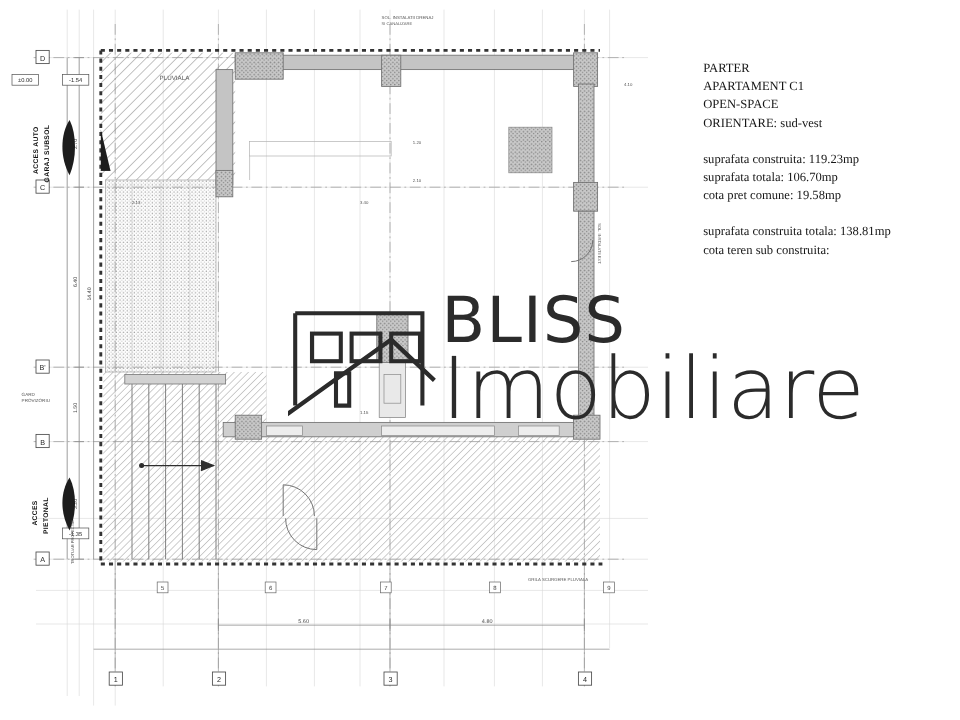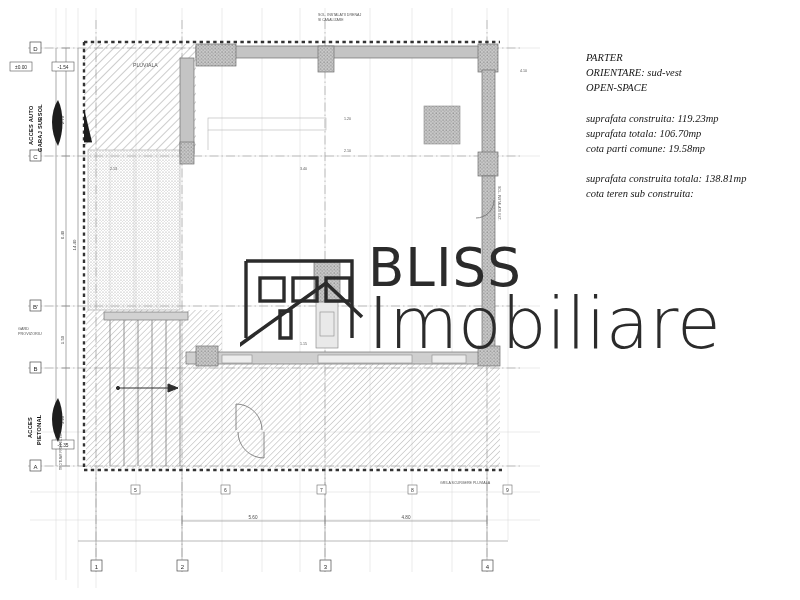--- a/index.html
+++ b/index.html
@@ -1,19 +1,19 @@
 <!DOCTYPE html>
 <html><head>
 <meta charset="utf-8">
 <style>
   html,body{margin:0;padding:0;background:#fff;}
   body{width:800px;height:600px;overflow:hidden;font-family:"Liberation Serif",serif;color:#1b1b1b;position:relative;}
 
   
-  #info{position:absolute;left:586px;top:50px;width:210px;font-size:10.5px;line-height:15.2px;color:#161616;font-style:italic;}
+  #info{position:absolute;left:586px;top:50px;width:210px;font-size:10.5px;line-height:15.2px;color:#161616;}
   #info .ln{white-space:nowrap;}
   #info .gap{height:15px;}
   #info .gap2{height:30px;}
 
   
   #plan{position:absolute;left:0;top:0;width:560px;height:600px;}
   #plan svg{position:absolute;left:0;top:0;}
 
   
   #logo{position:absolute;left:240px;top:243px;width:340px;height:110px;pointer-events:none;}
@@ -323,28 +323,29 @@
       <path d="M40 68 L40 95 L51 95 L51 68 Z"></path>
     </g>
     <path d="M-6 106 L86 40 L122 74" fill="none" stroke="#2b2b2b" stroke-width="3.6" stroke-linejoin="miter"></path>
   </svg>
   <div class="wordtop">BLISS</div>
   <div class="wordbot">Imobiliare</div>
 </div>
 
 <div id="info">
   <div class="ln">PARTER</div>
+  <div class="ln">APARTAMENT C1</div>
+  <div class="ln">OPEN-SPACE</div>
   <div class="ln">ORIENTARE: sud-vest</div>
-  <div class="ln">OPEN-SPACE</div>
 
   <div class="gap"></div>
 
   <div class="ln">suprafata construita: 119.23mp</div>
   <div class="ln">suprafata totala: 106.70mp</div>
-  <div class="ln">cota parti comune: 19.58mp</div>
+  <div class="ln">cota pret comune: 19.58mp</div>
 
   <div class="gap"></div>
 
   <div class="ln">suprafata construita totala: 138.81mp</div>
   <div class="ln">cota teren sub construita:</div>
 
   <div class="gap2"></div>
 
 </div>
 

